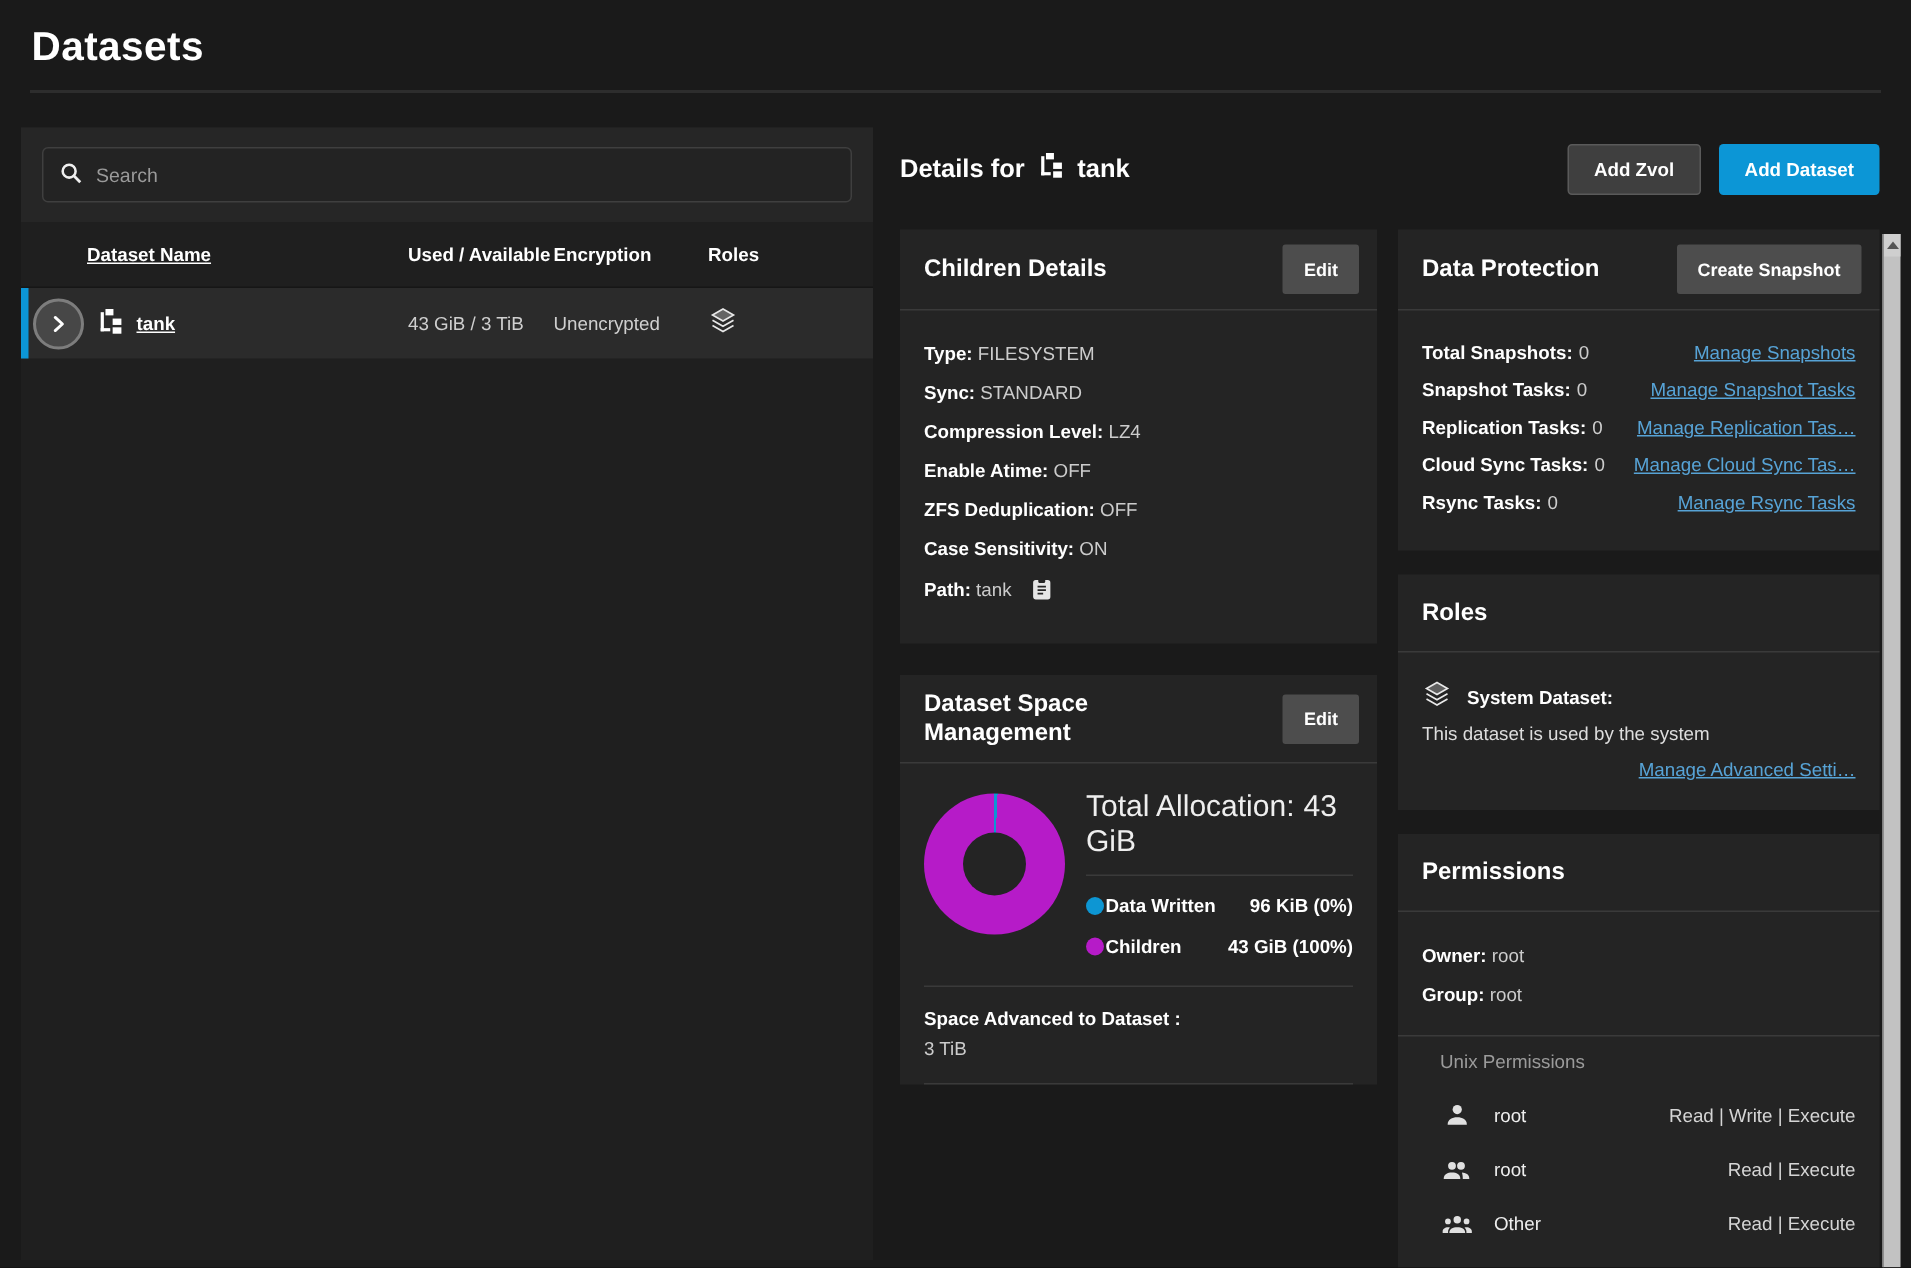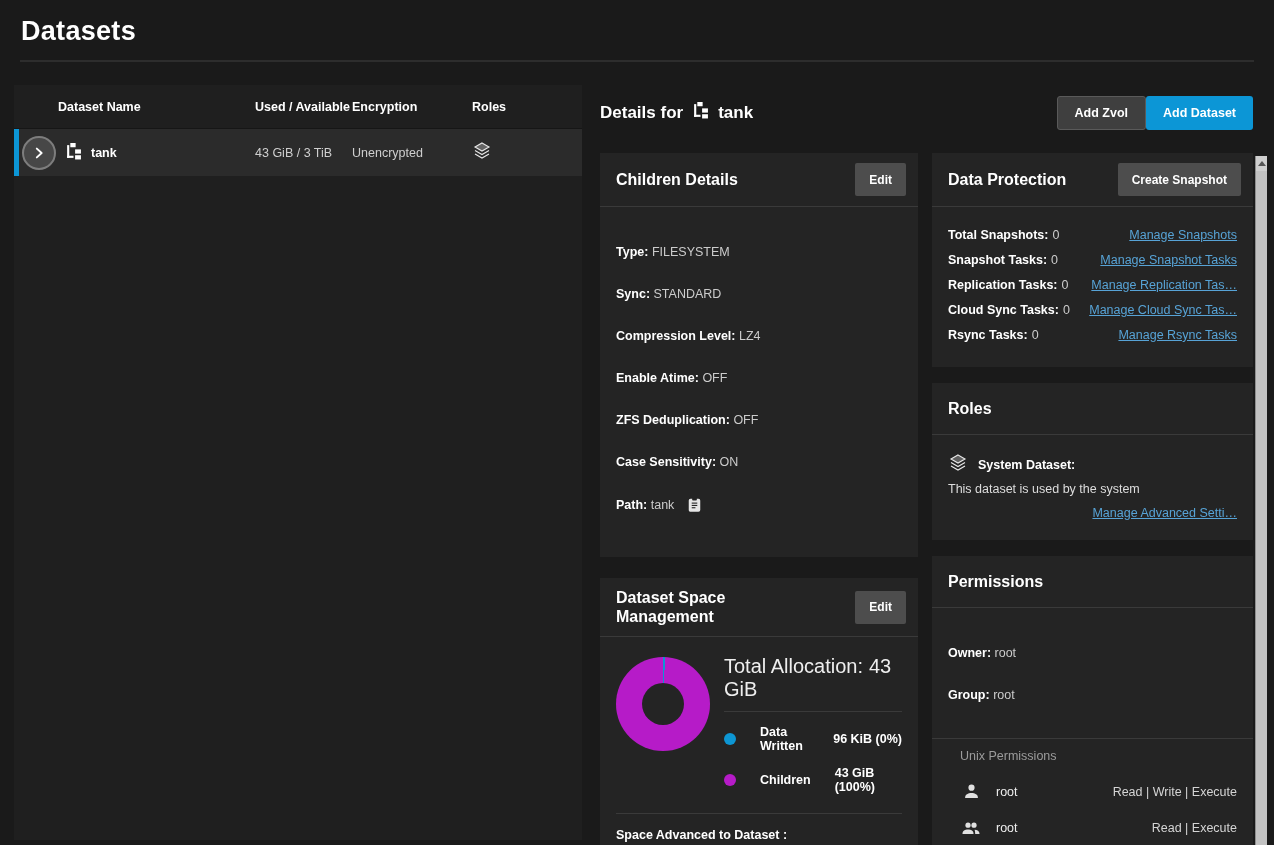--- a/index.html
+++ b/index.html
@@ -17,68 +17,68 @@
   .content { display:flex; padding-left:14px; height:778px; }
 
   
   .left-panel { width:568px; margin-top:23px; background:#1f1f1f; display:flex; flex-direction:column; }
   .search-wrap { background:#262626; padding:13px 14px; }
   .search-box { display:flex; align-items:center; height:37px; border:1px solid #3f3f3f; border-radius:4px; background:#232323; padding:0 11px; }
   .search-box svg { flex:0 0 auto; margin-right:9px; }
   .search-box input { flex:1; background:transparent; border:none; outline:none; color:#ddd; font-size:13px; font-family:"Liberation Sans",sans-serif; }
   .search-box input::placeholder { color:#9a9a9a; }
   .table-header { display:flex; align-items:center; height:44px; font-weight:bold; border-bottom:1px solid #161616; }
-  .col-name { flex:1; padding-left:44px; }
+  .col-name { flex:1; padding-left:44px;text-decoration:underline; }
   .col-used { width:97px; }
-  .col-enc  { width:120px; }
+  .col-enc  { width:103px; }
   .col-roles{ width:110px; }
   .table-row { display:flex; align-items:center; height:47px; background:#2b2b2b; border-left:5px solid #0c96d6; cursor:pointer; }
   .table-row .col-name { display:flex; align-items:center; gap:9px; padding-left:3px; }
   .expand-btn { width:34px; height:34px; border-radius:50%; border:2px solid #7d7d7d; background:#474747; display:flex; align-items:center; justify-content:center; flex:0 0 auto; cursor:pointer; }
   .row-name { font-weight:bold; }
   .cell-dim { color:#cfcfcf; }
 
   
   .details { flex:1; margin:0 21px 0 18px; display:flex; flex-direction:column; }
   .details-header { display:flex; align-items:center; justify-content:space-between; margin-top:34px; }
   .details-title { display:flex; align-items:center; gap:9px; font-size:17px; font-weight:bold; }
-  .hdr-buttons { display:flex; }
+  .hdr-buttons { display:flex; gap:12px; }
   .btn { display:flex; align-items:center; justify-content:center; height:34px; padding:0 17px; font-weight:bold; font-size:12.5px; border-radius:3px; cursor:pointer; white-space:nowrap; }
   .btn-dark { background:#3f3f3f; border:1px solid #5a5a5a; }
   .btn-primary { background:#0c96d6; }
   .btn-gray { background:#4d4d4d; height:33px; padding:0 14px; font-size:12px; border-radius:2px; }
 
   .cards { display:flex; gap:14px; margin-top:23px; align-items:flex-start; flex:1; }
   .cardcol { display:flex; flex-direction:column; }
   .colA { width:318px; gap:21px; }
   .colB { flex:1; gap:16px; }
   .card { background:#242424; width:100%; }
   .card-header { display:flex; align-items:center; justify-content:space-between; padding:10px 12px 10px 16px; border-bottom:1px solid #3a3a3a; min-height:52px; }
   .card-title { font-size:16px; font-weight:bold; line-height:1.2; }
   .card-title.narrow { max-width:160px; }
   .card-body { padding:10px 16px 14px; }
 
-  .kv { margin:28px 0; }
+  .kv { margin:12px 0; }
   .kv b { color:#fff; }
   .kv .val { color:#ccc; }
   .copy-ico { vertical-align:-3px; margin-left:10px; cursor:pointer; }
 
   a.link { color:#57a3d6; text-decoration:underline; cursor:pointer; white-space:nowrap; }
 
   .dp-row { display:flex; align-items:center; justify-content:space-between; margin:11px 0; }
   .dp-count { color:#ccc; margin-left:4px; }
 
   
   .donut-row { display:flex; gap:14px; padding:12px 16px 6px; }
   .donut { width:94px; height:94px; border-radius:50%; position:relative; flex:0 0 auto; margin-top:8px; }
   .donut::after { content:""; position:absolute; left:50%; top:50%; width:42px; height:42px; margin:-21px 0 0 -21px; border-radius:50%; background:#242424; }
   .legend-col { flex:1; }
   .total-line { font-size:20px; color:#eee; padding:6px 0 10px; border-bottom:1px solid #3a3a3a; }
   .total-line .tval { margin-left:6px; }
-  .legend-item { display:flex; align-items:center; gap:24px; margin:13px 0; font-weight:bold; }
+  .legend-item { display:flex; align-items:center; gap:1px; margin:13px 0; font-weight:bold; }
   .legend-dot { width:12px; height:12px; border-radius:50%; flex:0 0 auto; }
   .legend-label { flex:1; }
   .sect-div { border-top:1px solid #3a3a3a; margin:0 16px; }
   .sm-sect { padding:10px 16px; }
   .sm-label { font-weight:bold; margin:4px 0 6px; }
   .sm-val { color:#ccc; margin-bottom:6px; }
   .quota-row { display:flex; align-items:center; justify-content:space-between; margin:4px 0 10px; color:#ddd; }
 
   
   .role-line { display:flex; align-items:center; gap:10px; margin:8px 0 6px; font-weight:bold; }
@@ -102,20 +102,31 @@
 <body>
 
 <div class="app">
 
   <div class="page-title">Datasets</div>
   <div class="top-divider"></div>
 
   <div class="content">
 
     <div class="left-panel">
+      <div class="search-wrap">
+        <div class="search-box">
+          <span>
+            <svg width="15" height="15" viewBox="0 0 16 16">
+                <circle cx="6.5" cy="6.5" r="4.6" fill="none" stroke="#efefef" stroke-width="1.8"></circle>
+                <line x1="10" y1="10" x2="14.4" y2="14.4" stroke="#efefef" stroke-width="2"></line>
+              </svg>
+          </span>
+          <input type="text" placeholder="Search" style="">
+        </div>
+      </div>
 
       <div class="table-header">
         <div class="col-name">Dataset Name</div>
         <div class="col-used">Used / Available</div>
         <div class="col-enc">Encryption</div>
         <div class="col-roles">Roles</div>
       </div>
 
       <div class="table-row">
         <div class="col-name">

